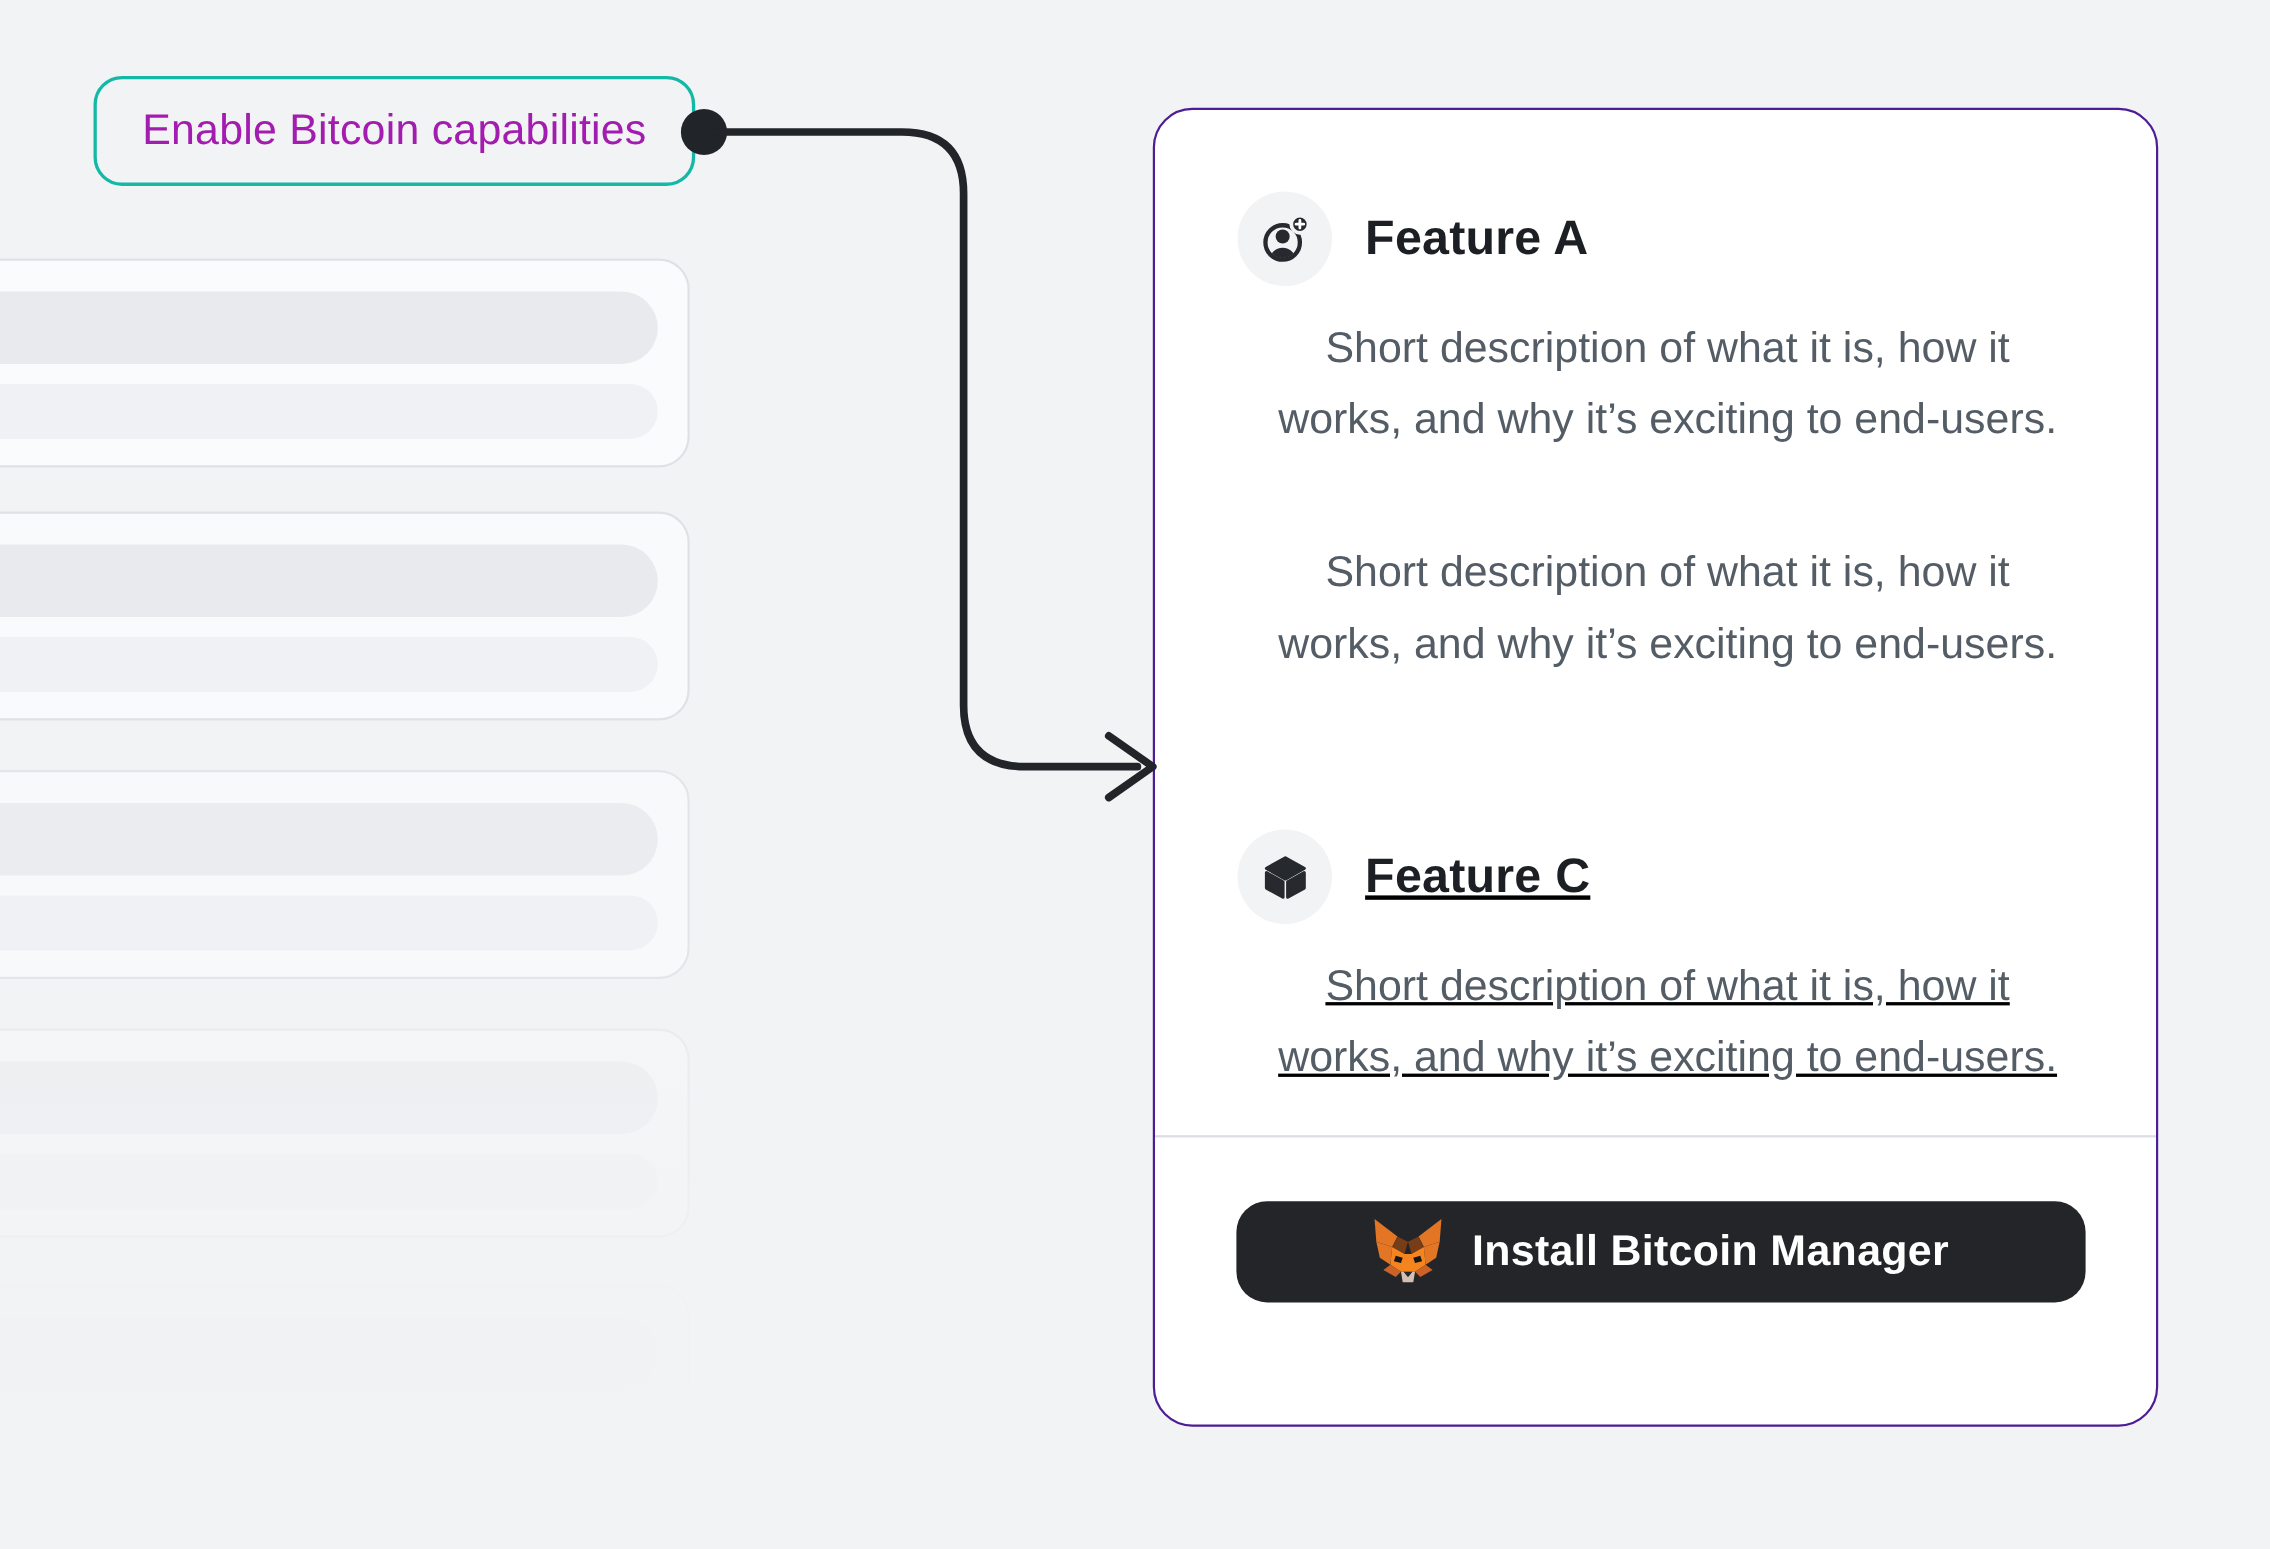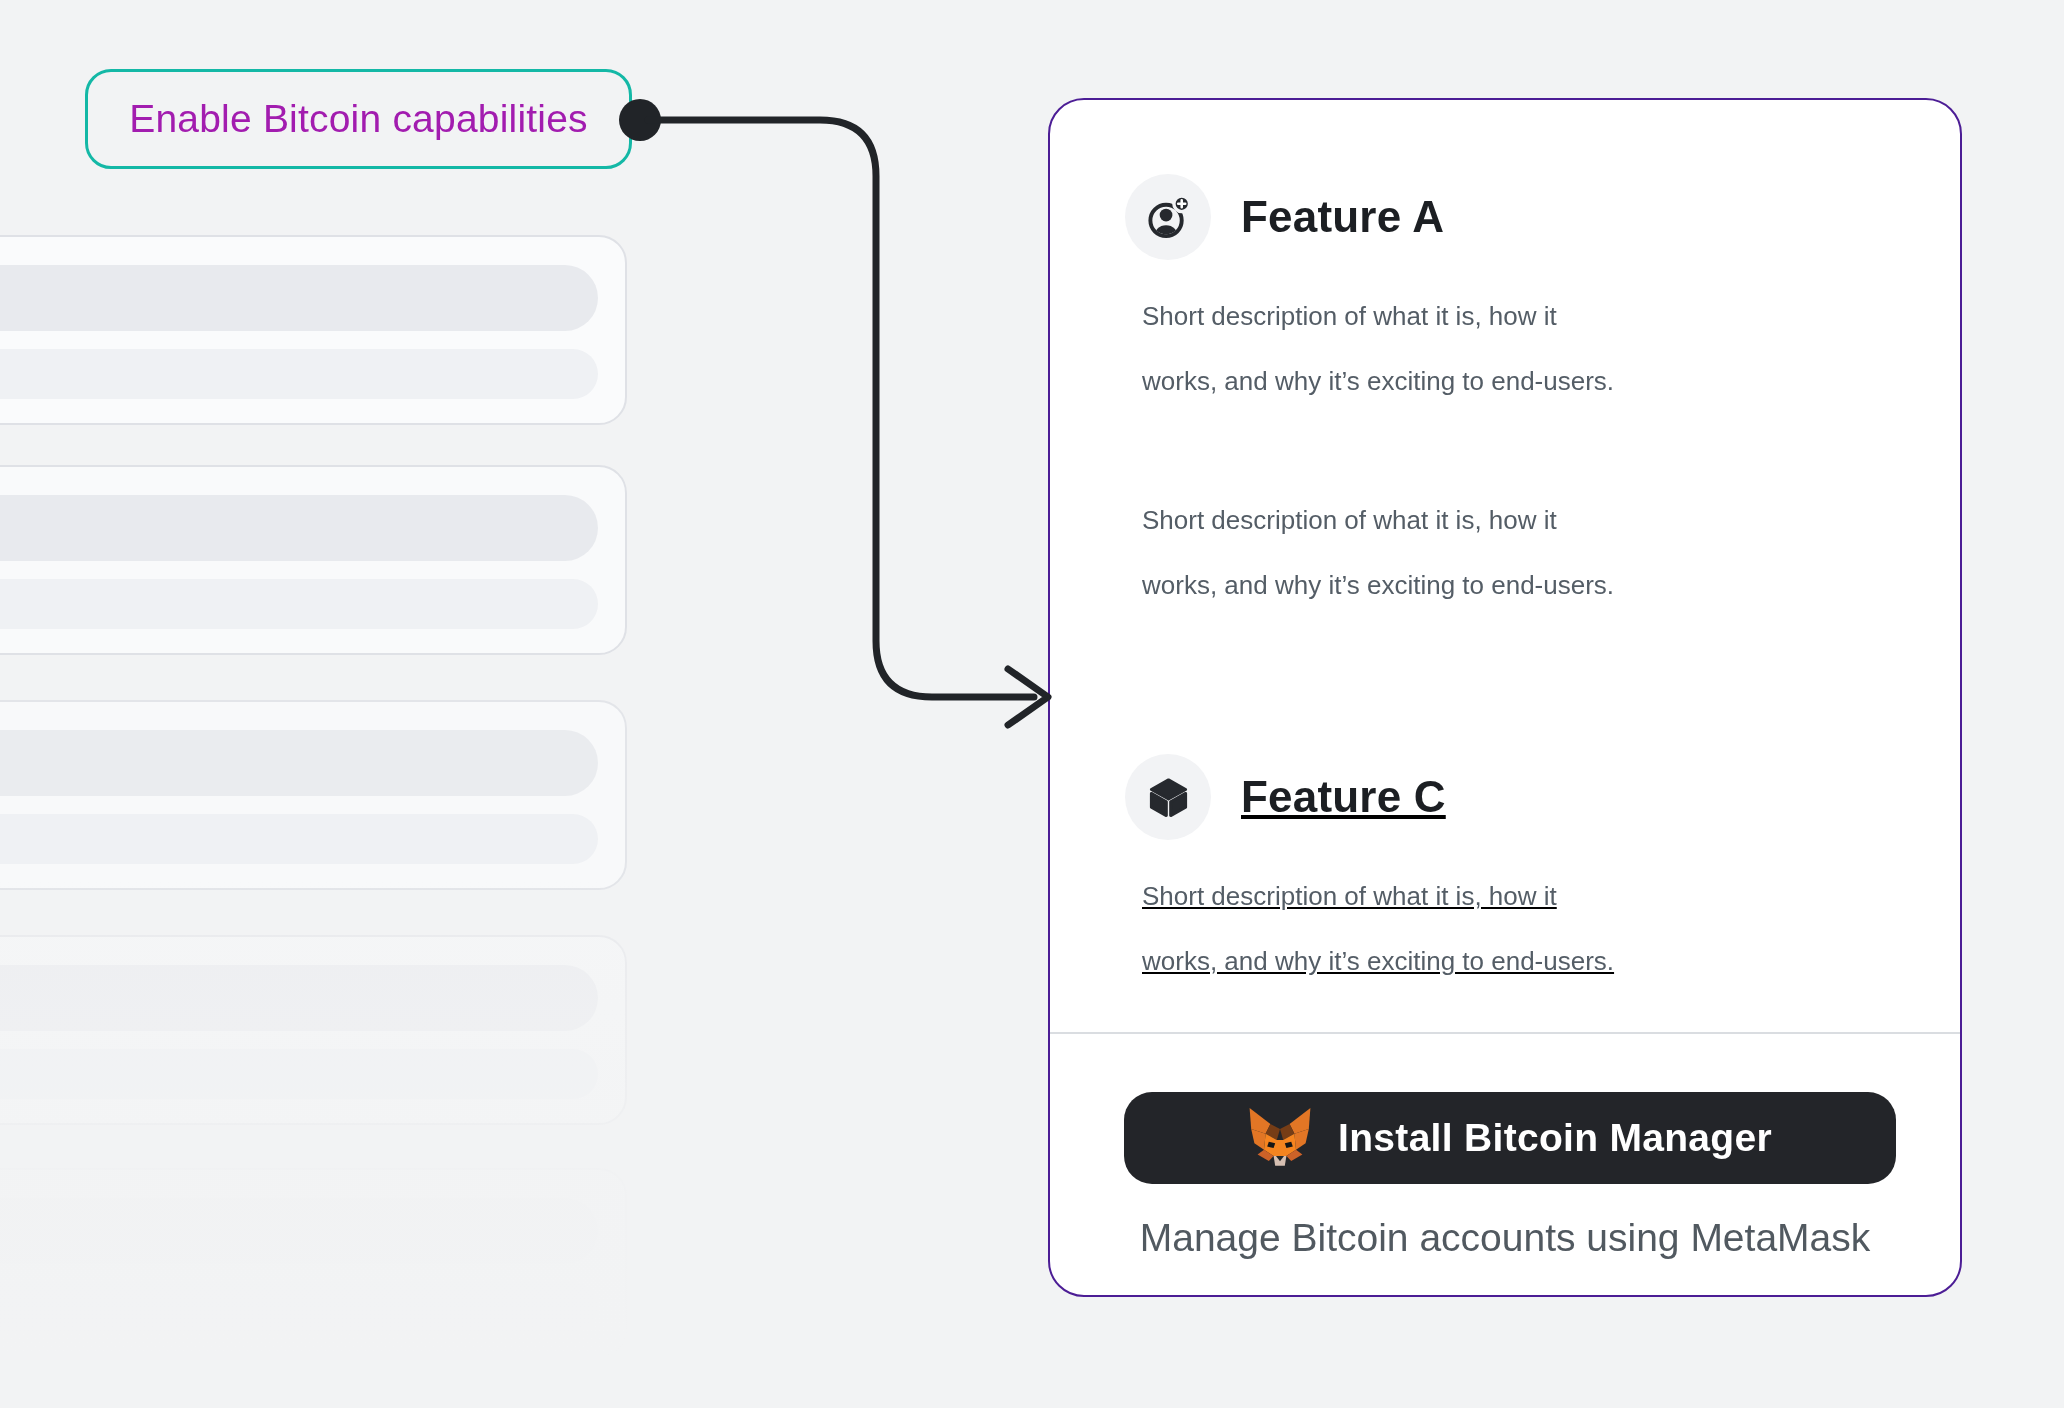--- a/index.html
+++ b/index.html
@@ -44,21 +44,21 @@
     background:#ffffff; border:2px solid #4c1d95; border-radius:36px;
     z-index:2;
   }
   .feature { position:absolute; left:75px; right:70px; }
   .feature-head { display:flex; align-items:center; gap:30px; height:86px; }
   .icon-circle {
     width:86px; height:86px; border-radius:50%; background:#f2f3f5;
     display:flex; align-items:center; justify-content:center; flex:0 0 auto;
   }
   .feature-title { font-size:44px; font-weight:700; color:#1c1f23; letter-spacing:0.2px; }
-  .feature-desc { margin-top:24px; margin-left:17px; font-size:26px; line-height:65px; color:#545d66; }
+  .feature-desc { margin-top:24px; margin-left:17px; font-size:39px; line-height:65px; color:#545d66;text-align:center; }
   .feature-desc span { display:block; }
 
   .card-divider { position:absolute; left:0; right:0; top:932px; height:2px; background:#dadde1; }
 
   .cta-button {
     position:absolute; left:74px; top:992px; width:772px; height:92px;
     background:#232529; border:none; border-radius:28px; cursor:pointer;
     display:flex; align-items:center; justify-content:center; gap:26px;
     color:#ffffff; font-family:inherit; font-size:39px; font-weight:700; letter-spacing:0.3px;
   }
@@ -171,16 +171,15 @@
         <polygon points="11,16 18,20 22,20 29,16 30,26 24,30 16,30 10,26" fill="#F5841F"></polygon>
         <polygon points="13,21 17,22 16,25 12,24" fill="#161616"></polygon>
         <polygon points="27,21 23,22 24,25 28,24" fill="#161616"></polygon>
         <polygon points="10,26 16,30 13,33 6,29" fill="#CC6228"></polygon>
         <polygon points="30,26 24,30 27,33 34,29" fill="#CC6228"></polygon>
         <polygon points="16,30 24,30 23,36 17,36" fill="#D5BFB2"></polygon>
         <polygon points="17.5,30 22.5,30 20,33.2" fill="#24272a"></polygon>
       </svg>
       <span>Install Bitcoin Manager</span>
     </button>
-    <div class="cta-caption">Manage Bitcoin accounts using MetaMask</div>
 
   </div>
 </div>
 
 </body></html>

